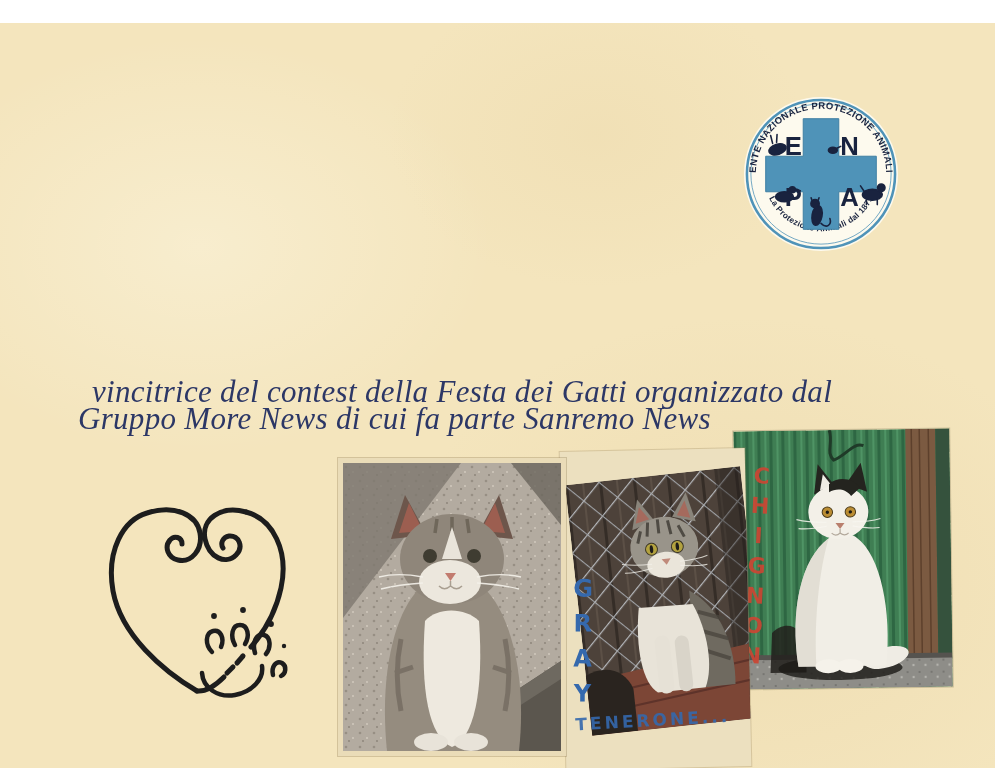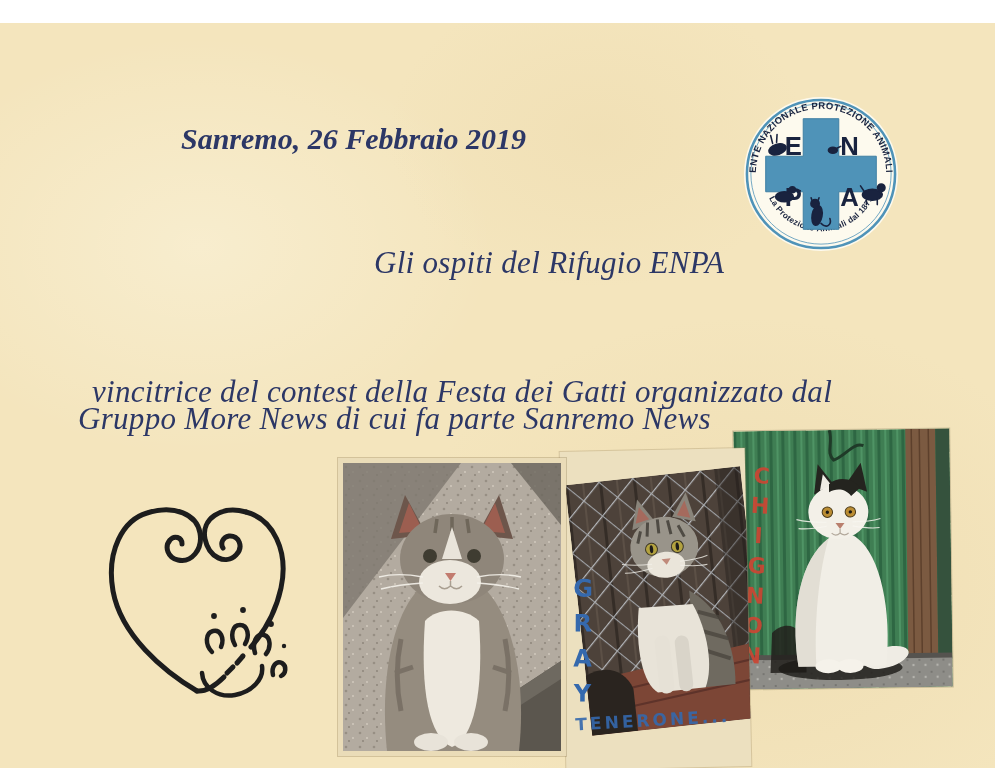--- a/index.html
+++ b/index.html
@@ -75,21 +75,20 @@
     font-family:"DejaVu Sans","Liberation Sans",sans-serif;font-weight:bold;
     font-size:17px;letter-spacing:3px;color:var(--label-blue,#3569ad);
     transform:rotate(-2deg);opacity:.9;white-space:nowrap;
   }
 </style>
 </head>
 <body>
 
 <div class="paper">
 
-  <div class="date">Sanremo, 26 Febbraio 2019</div>
 
   <div class="logo">
     <svg viewBox="0 0 160 160">
       <circle cx="80" cy="80" r="78" fill="#fdfaee"></circle>
       <circle cx="80" cy="80" r="75" fill="none" style="stroke:var(--logo-blue,#4f93b8)" stroke-width="2.6"></circle>
       <circle cx="80" cy="80" r="71" fill="none" style="stroke:var(--logo-blue,#4f93b8)" stroke-width="1" opacity=".8"></circle>
       <defs>
         <path id="lg-arc-top" d="M 14,80 A 66,66 0 0 1 146,80"></path>
         <path id="lg-arc-bot" d="M 22,80 A 58,58 0 0 0 138,80"></path>
       </defs>
@@ -130,21 +129,20 @@
         </g>
         <g>
           <ellipse cx="132" cy="101" rx="10" ry="5.5"></ellipse>
           <circle cx="141" cy="94" r="3.8"></circle>
           <path d="M124,98 l-4,-6 M126,106 l0,5 M137,106 l0,5" fill="none"></path>
         </g>
       </g>
     </svg>
   </div>
 
-  <div class="line l1">Gli ospiti del Rifugio ENPA</div>
   <div class="line l4">vincitrice del contest della Festa dei Gatti organizzato dal</div>
   <div class="line l5">Gruppo More News di cui fa parte Sanremo News</div>
 
   <svg class="heart" viewBox="0 0 230 236">
     <g fill="none" style="stroke:var(--draw-ink,#1d1d1d)" stroke-width="5" stroke-linecap="round">
       <path d="M112,206 C78,186 36,150 28,106 C21,66 38,35 62,28 C90,19 112,30 115,48 C118,65 106,78 93,75 C83,73 79,62 85,55 C89,50 97,52 97,59"></path>
       <path d="M161,27 C136,20 116,34 120,54 C124,73 141,80 151,70 C159,62 154,50 144,51 C138,52 135,58 138,63"></path>
       <path d="M161,27 C188,34 204,66 196,103 C191,126 180,146 166,162"></path>
       <path d="M158,171 l-6,7"></path>
       <path d="M148,182 l-6,6"></path>

